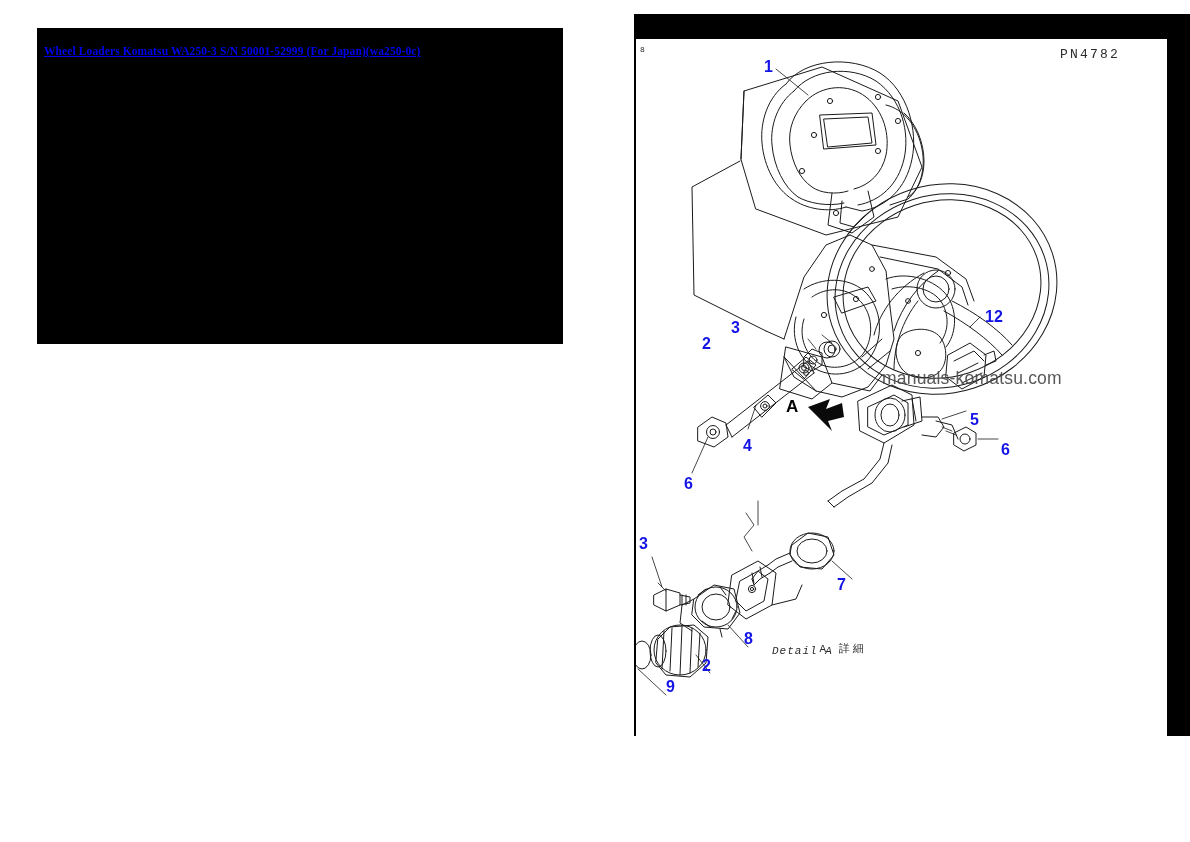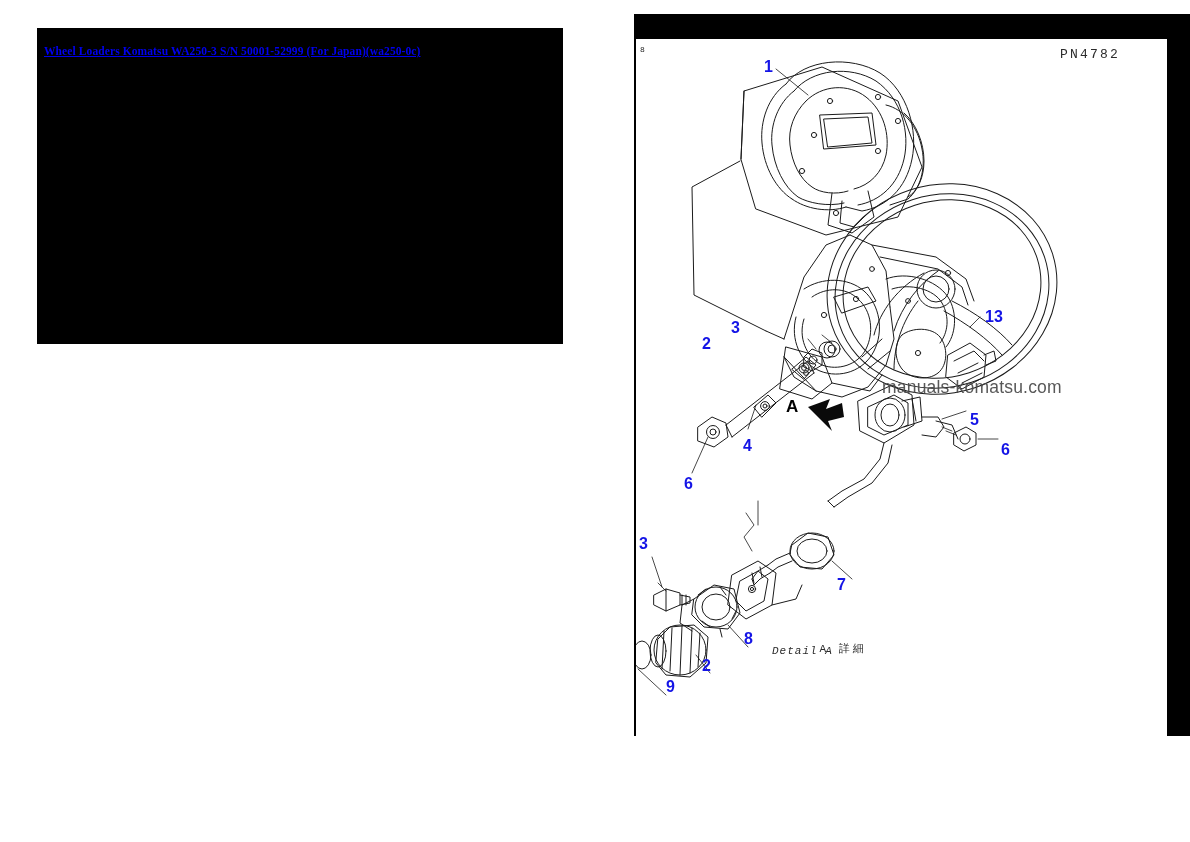--- a/index.html
+++ b/index.html
@@ -101,21 +101,21 @@
     font-size: 11px;
     line-height: 13px;
     letter-spacing: 1px;
     white-space: pre;
   }
   .detail-label .jp { letter-spacing: 3px; font-size: 11px; margin-top: 32px; }
 
   
   .watermark {
     position: absolute;
-    left: 248px; top: 363px;
+    left: 248px; top: 354px;
     color: #4a4a4a;
     font-family: "Liberation Sans", sans-serif;
     font-size: 17.5px;
     letter-spacing: .2px;
     opacity: .92;
     white-space: nowrap;
     user-select: none;
   }
 </style>
 </head>
@@ -359,21 +359,21 @@
     <div class="callout" style="left:97px;   top:306px;">3</div>
     <div class="callout" style="left:109px;  top:424px;">4</div>
     <div class="callout" style="left:336px;  top:398px;">5</div>
     <div class="callout" style="left:50px;   top:462px;">6</div>
     <div class="callout" style="left:367px;  top:428px;">6</div>
     <div class="callout" style="left:203px;  top:563px;">7</div>
     <div class="callout" style="left:110px;  top:617px;">8</div>
     <div class="callout" style="left:32px;   top:665px;">9</div>
     <div class="callout" style="left:68px;   top:644px;">2</div>
     <div class="callout" style="left:5px;    top:522px;">3</div>
-    <div class="callout" style="left:351px;  top:295px;">13</div>
+    <div class="callout" style="left:351px;  top:295px;">12</div>
 
     <div class="letter-a" style="left:152px; top:383px;">A</div>
 
     <div class="detail-label" style="left:140px; top:616px;">
       <span class="jp">A 詳細</span>
     </div>
     <div class="detail-label" style="left:138px; top:631px;font-style:italic;">Detail A</div>
 
     <div class="watermark">manuals-komatsu.com</div>
   </div>

